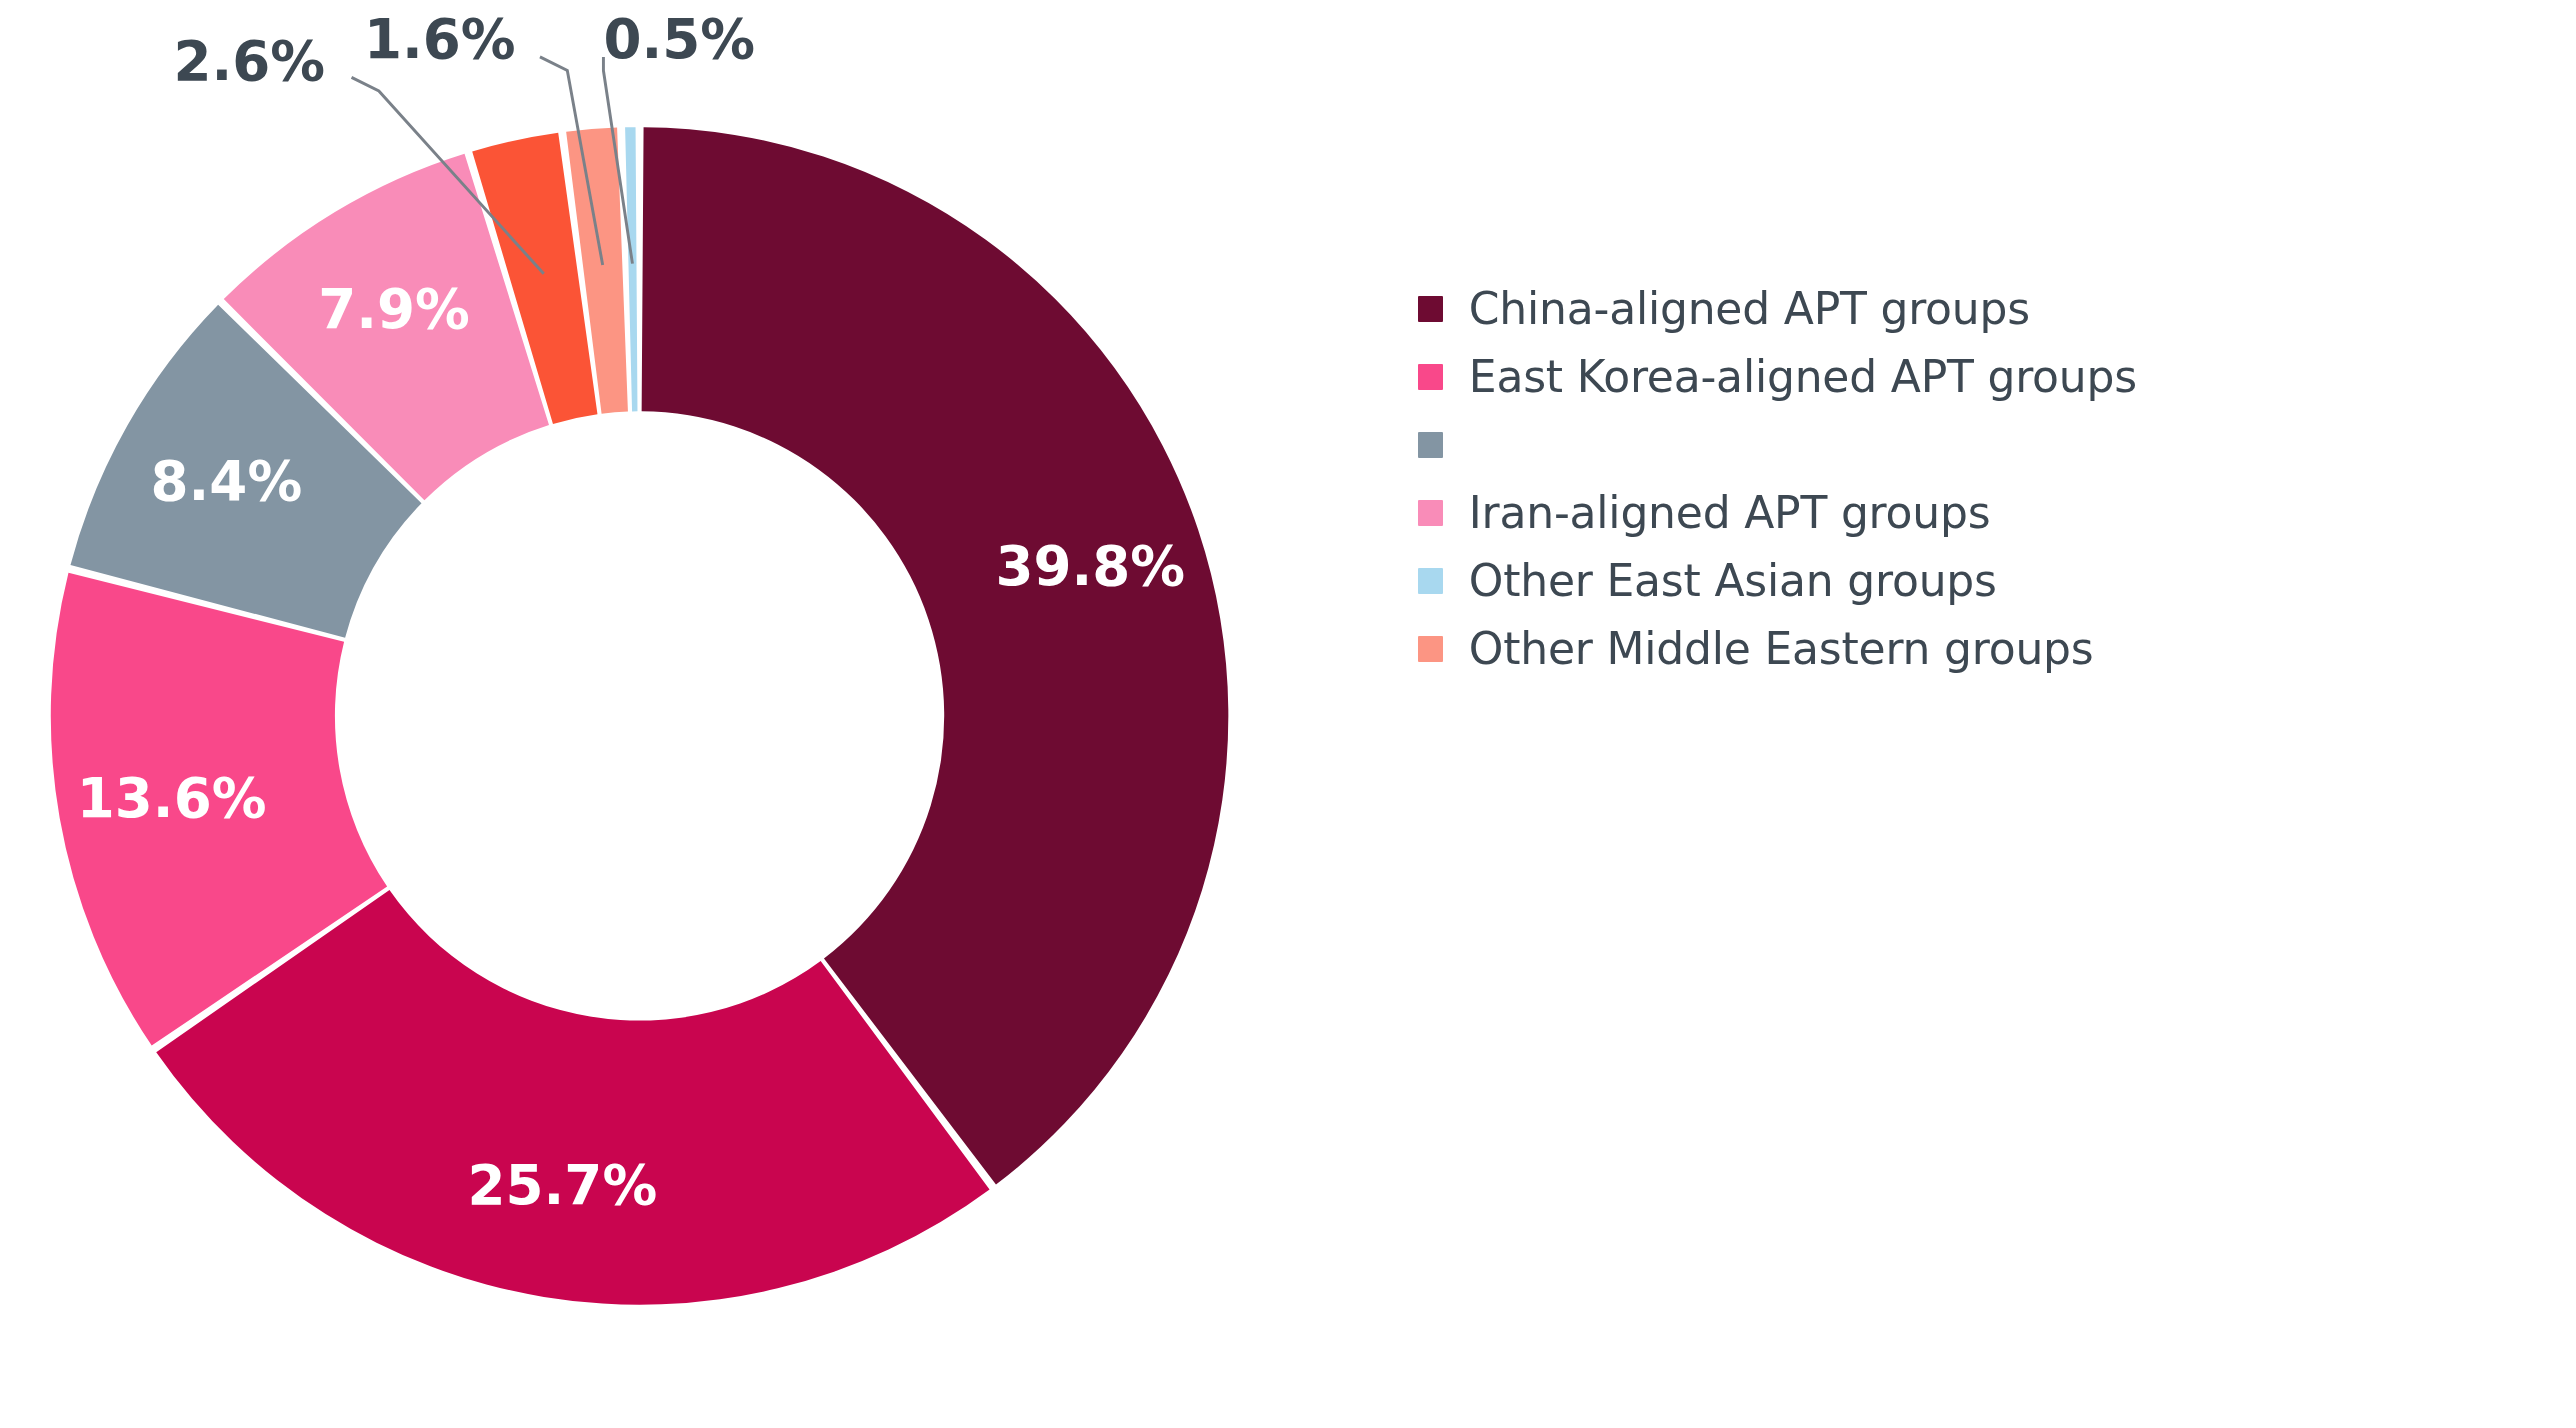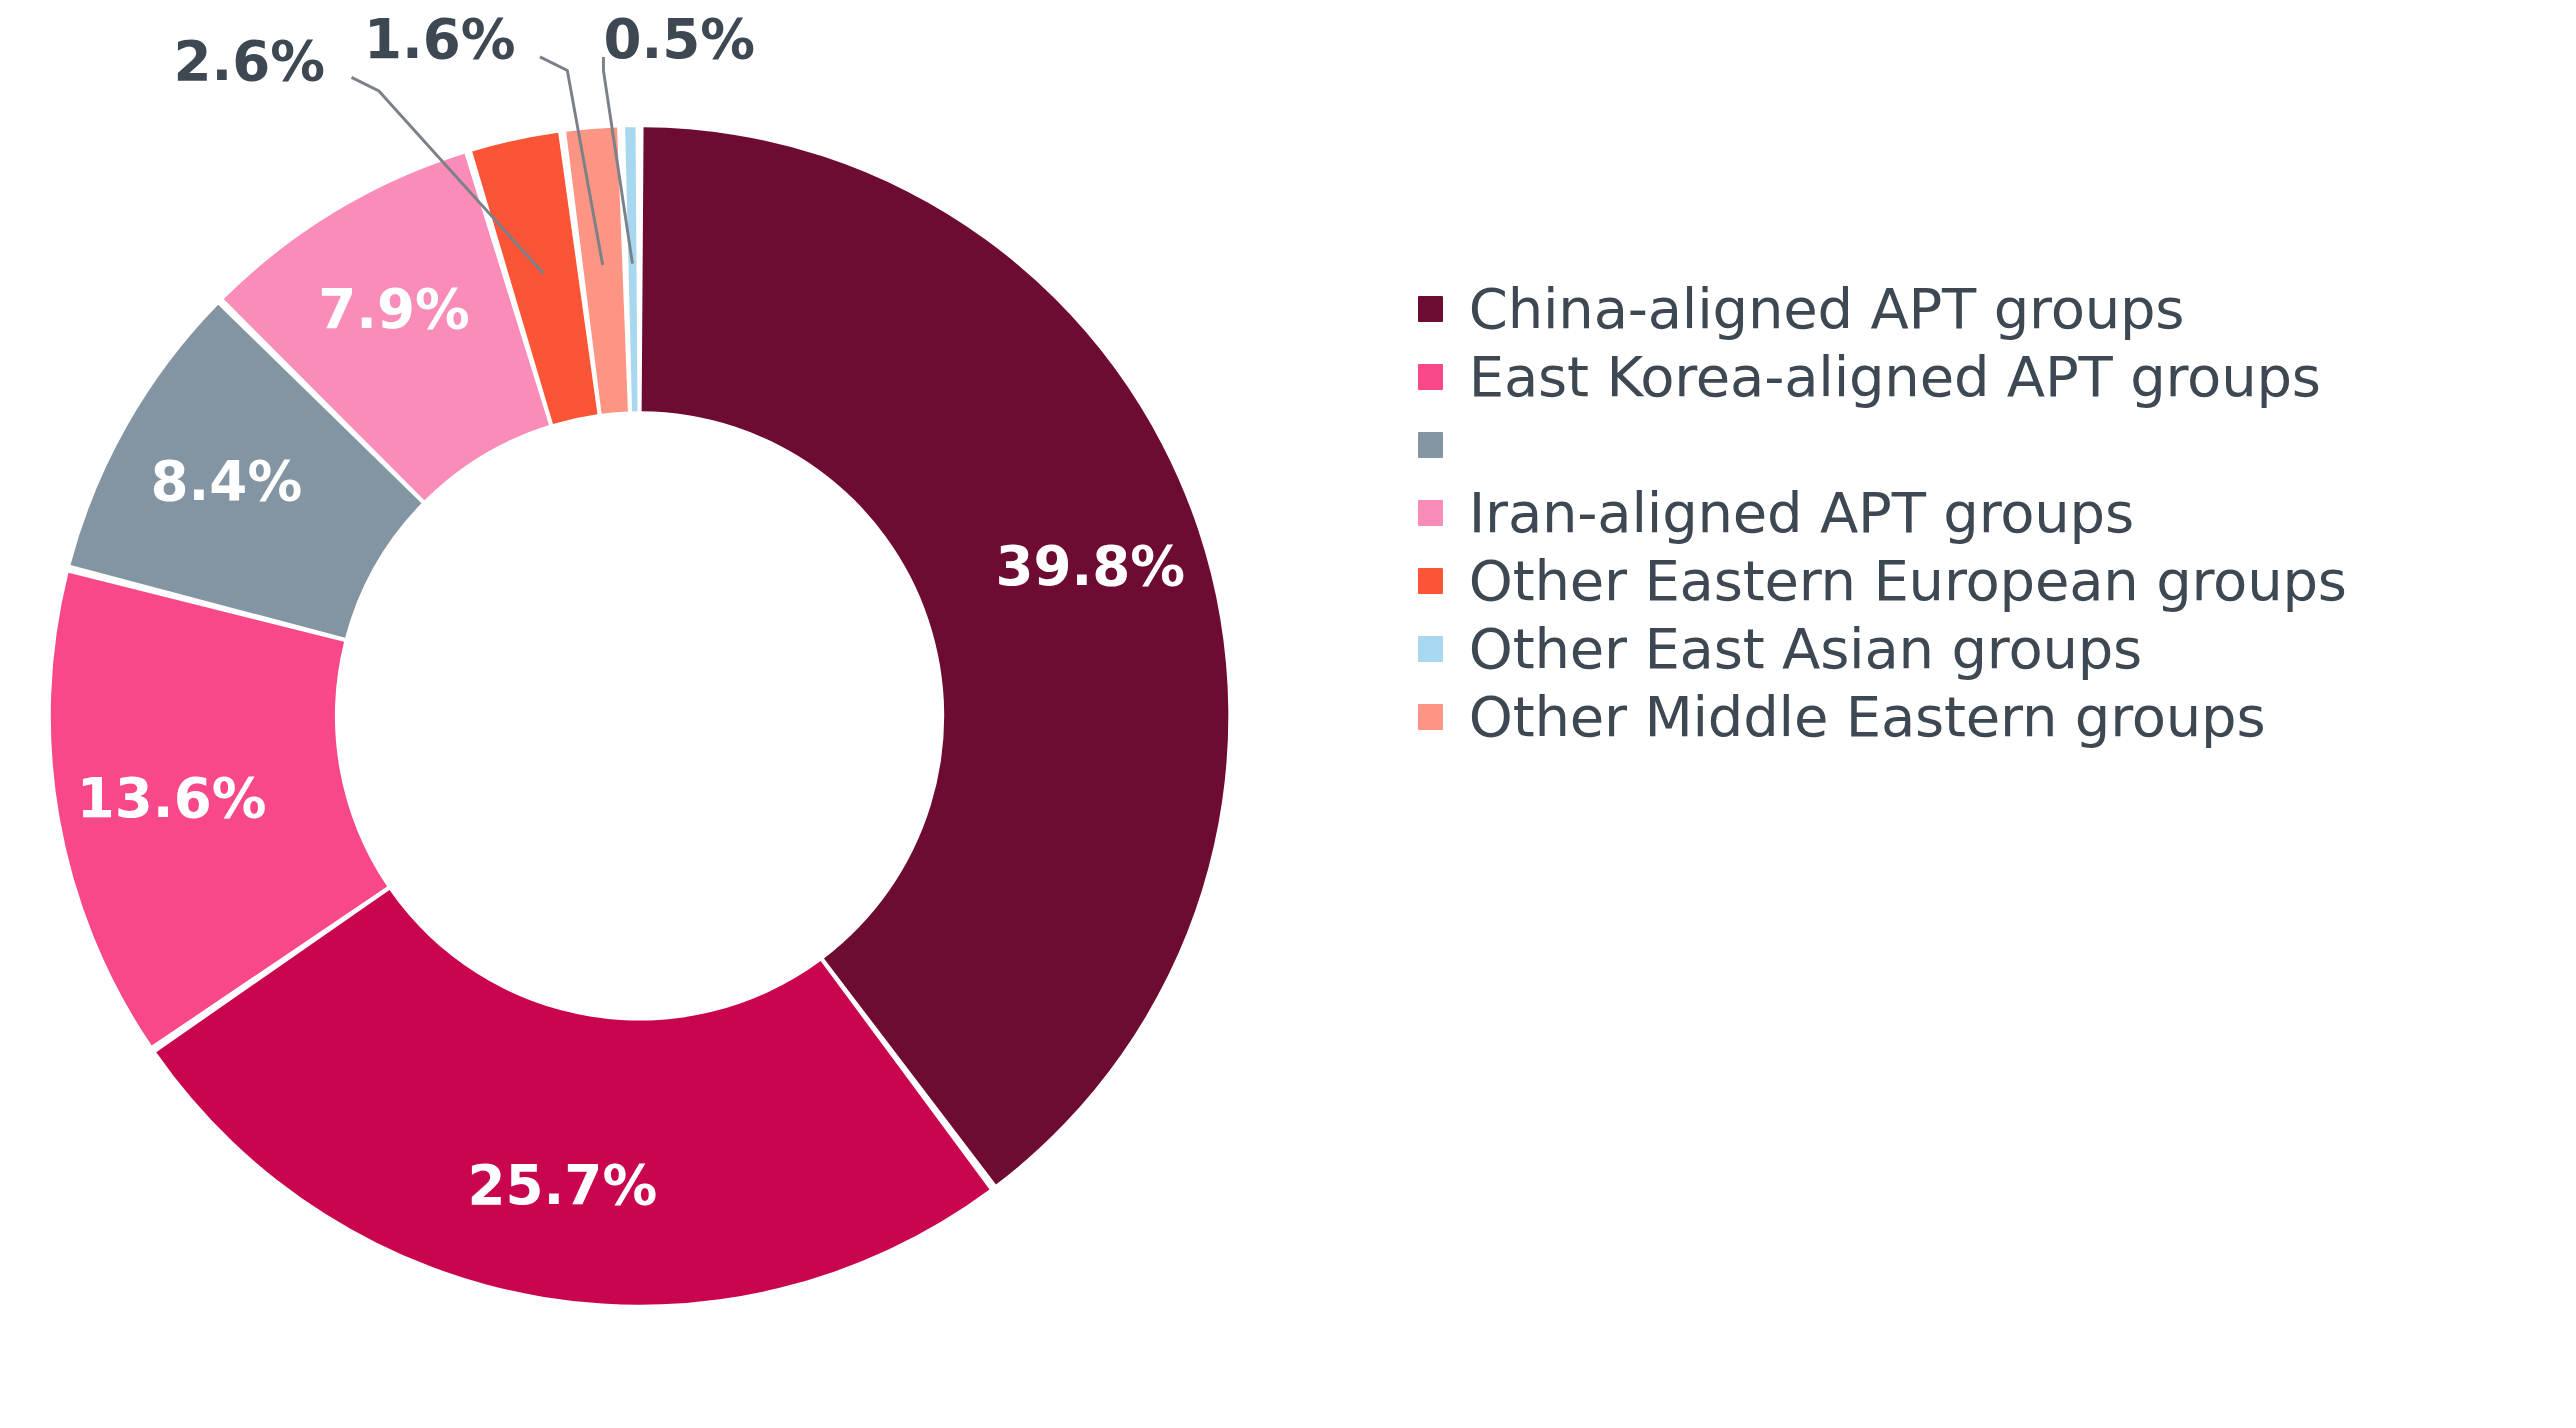--- a/index.html
+++ b/index.html
@@ -68,21 +68,21 @@
   }
   .legend-swatch {
     width: 25.4px;
     height: 25.4px;
     flex: 0 0 25.4px;
     margin-right: 25.4px;
     border-radius: 1px;
   }
   .legend-text {
     font-family: "DejaVu Sans", "Liberation Sans", sans-serif;
-    font-size: 56px;
+    font-size: 44px;
     line-height: 1;
     color: #3d4852;
     white-space: nowrap;
     letter-spacing: -0.2px;
   }
 </style>
 </head>
 <body>
 
 <div id="stage">
@@ -129,24 +129,20 @@
         <span class="legend-text">East Korea-aligned APT groups</span>
       </div>
       <div class="legend-row">
         <span class="legend-swatch" style="background: rgb(131, 149, 163);"></span>
       </div>
       <div class="legend-row">
         <span class="legend-swatch" style="background: rgb(249, 140, 184);"></span>
         <span class="legend-text">Iran-aligned APT groups</span>
       </div>
       <div class="legend-row">
-        <span class="legend-swatch" style="background: rgb(251, 84, 54);"></span>
-        <span class="legend-text">Other Eastern European groups</span>
-      </div>
-      <div class="legend-row">
         <span class="legend-swatch" style="background: rgb(168, 216, 239);"></span>
         <span class="legend-text">Other East Asian groups</span>
       </div>
       <div class="legend-row">
         <span class="legend-swatch" style="background: rgb(252, 149, 131);"></span>
         <span class="legend-text">Other Middle Eastern groups</span>
       </div>
     </div>
 
 </div>

